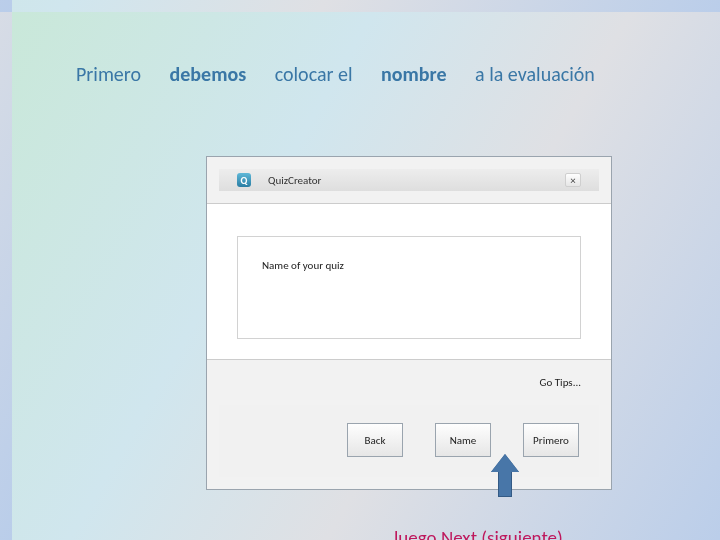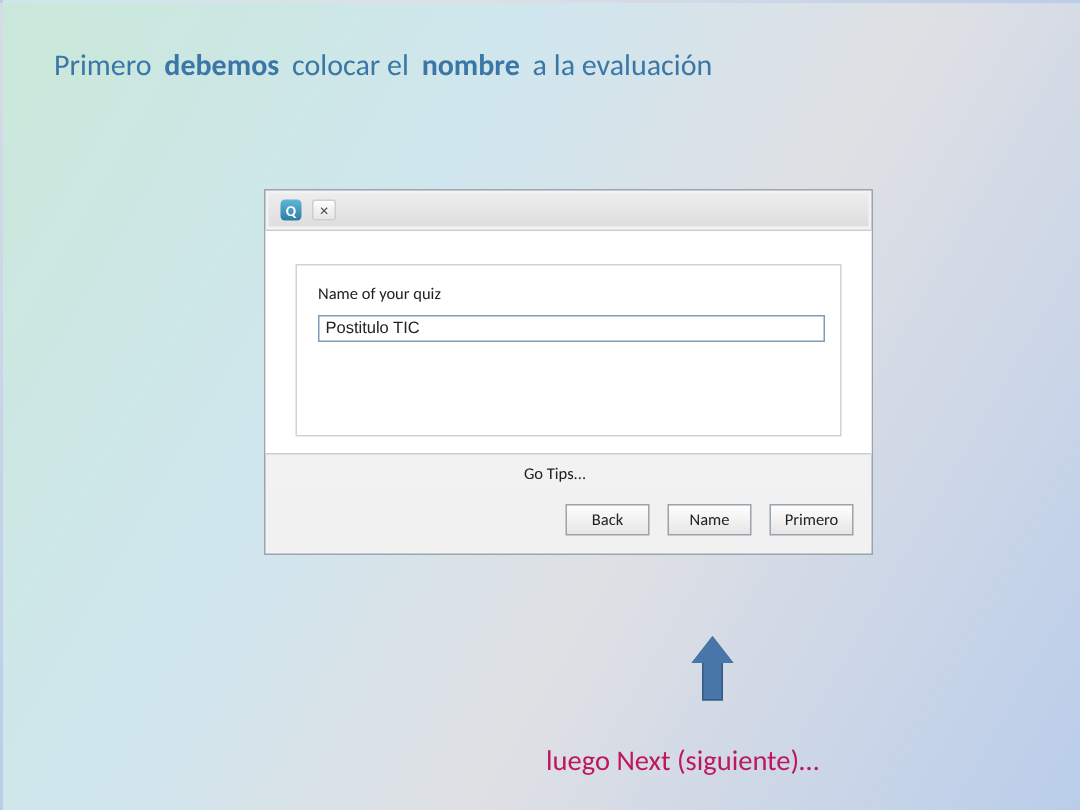--- a/index.html
+++ b/index.html
@@ -1,15 +1,15 @@
 <!DOCTYPE html>
 <html><head>
 <meta charset="utf-8">
 <style>
-  * { box-sizing: border-box; margin: 2px; padding: 0; }
+  * { box-sizing: border-box; margin: 12px; padding: 0; }
   html, body { width: 720px; height: 540px; }
   body {
     background: linear-gradient(120deg, #c9e8d9 0%, #d0e6ee 35%, #dfe0e4 60%, #b9cdea 100%);
     font-family: "Segoe UI", Calibri, Arial, sans-serif;
     position: relative;
   }
   .heading1 {
     position: absolute;
     top: 26px;
     left: 28px;
@@ -90,35 +90,35 @@
   .input {
     width: 100%;
     height: 18px;
     border: 1px solid #7e9db9;
     font-size: 11px;
     padding: 1px 4px;
     color: #222;
     background: #fff;
   }
   .tips-row {
-    text-align: center;
+    text-align: right;
     font-size: 11px;
     color: #222;
     padding: 4px 18px 4px 0;
   }
   .btn-row {
     display: flex;
     justify-content: flex-end;
     gap: 8px;
     padding: 6px 8px 8px 8px;
     background: #f1f1f1;
   }
   .btn {
     min-width: 56px;
-    height: 21px;
+    height: 34px;
     font-size: 11px;
     color: #222;
     background: linear-gradient(#fefefe,#e6e6e6);
     border: 1px solid #9aa4ae;
     display: inline-flex;
     align-items: center;
     justify-content: center;
     cursor: default;
   }
   
@@ -146,26 +146,26 @@
 </head>
 <body>
 
 <div class="heading1">
   <span>Primero </span><b>debemos</b><span> colocar el </span><b>nombre</b><span> a la evaluación</span>
 </div>
 
 <div class="dialog">
   <div class="titlebar">
     <span class="q-icon">Q</span>
+    <span class="title">QuizCreator</span>
     <span class="close-x">×</span>
   </div>
   <div class="body">
     <div class="panel">
       <div class="label">Name of your quiz</div>
-      <input class="input" type="text" value="Postitulo TIC" style="">
     </div>
   </div>
   <div class="tips-row">Go Tips...</div>
   <div class="btn-row">
     <div class="btn">Back</div>
     <div class="btn">Name</div>
     <div class="btn">Primero</div>
   </div>
 </div>
 

